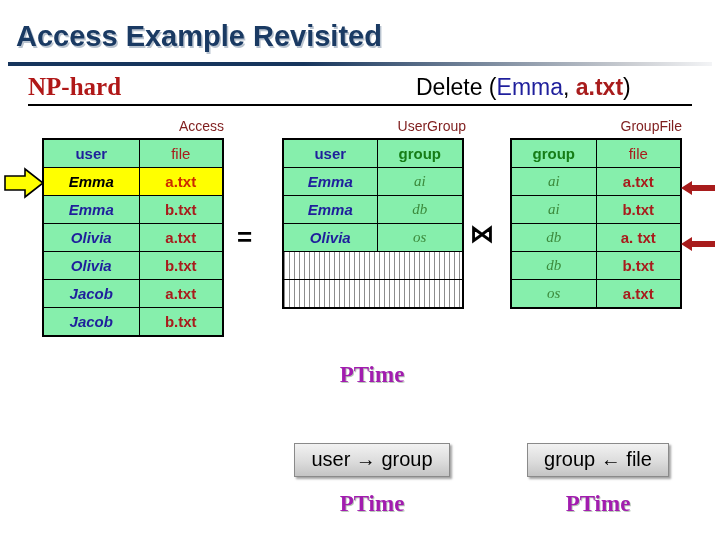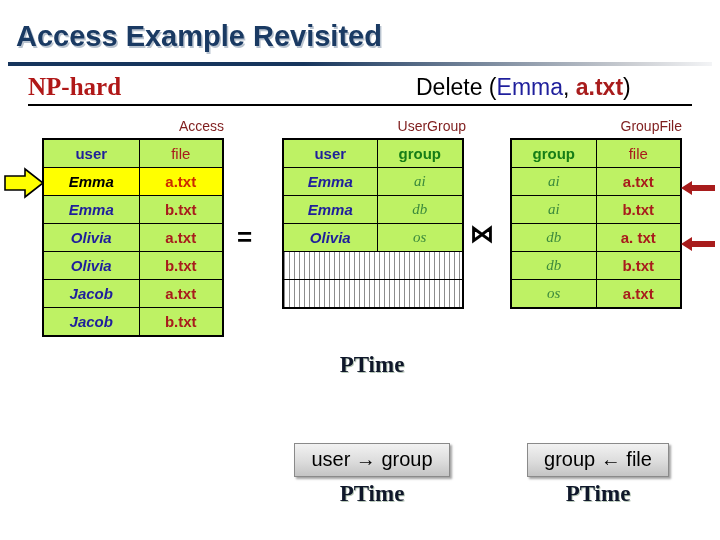--- a/index.html
+++ b/index.html
@@ -71,21 +71,21 @@
     position: absolute;
     font-size: 14px;
     color: #7f1d1d;
     white-space: nowrap;
     text-align: right;
   }
   .rel-table {
     position: absolute;
     border-collapse: collapse;
     border: 2px solid #000;
-    background: #bef264;
+    background: #86efac;
     table-layout: fixed;
   }
   .rel-table td {
     border: 1.5px solid #000;
     text-align: center;
     padding: 0;
     height: 27px;
     font-size: 15px;
     overflow: hidden;
     white-space: nowrap;
@@ -142,25 +142,25 @@
     background: linear-gradient(to bottom, #f2f2f2 0%, #dcdcdc 55%, #c4c4c4 100%);
     border: 1px solid #8a8a8a;
     box-shadow: 1.5px 1.5px 2px rgba(90,90,90,0.55);
     padding: 4px 16px 5px 16px;
     font-size: 20px;
     color: #000;
     white-space: nowrap;
   }
   .ptime-label {
     display: block;
-    margin-top: 4px;
+    margin-top: 14px;
     font-family: "Liberation Serif", serif;
     font-size: 23px;
     font-weight: bold;
-    color: #0f172a;
+    color: #a21caf;
     text-shadow: 1px 1px 0.5px #b9c9b9;
   }
 </style>
 </head>
 <body>
 
 <div id="slide-title">Access Example Revisited</div>
 <div id="title-rule"></div>
 
 <div id="np-hard">NP-hard</div>

